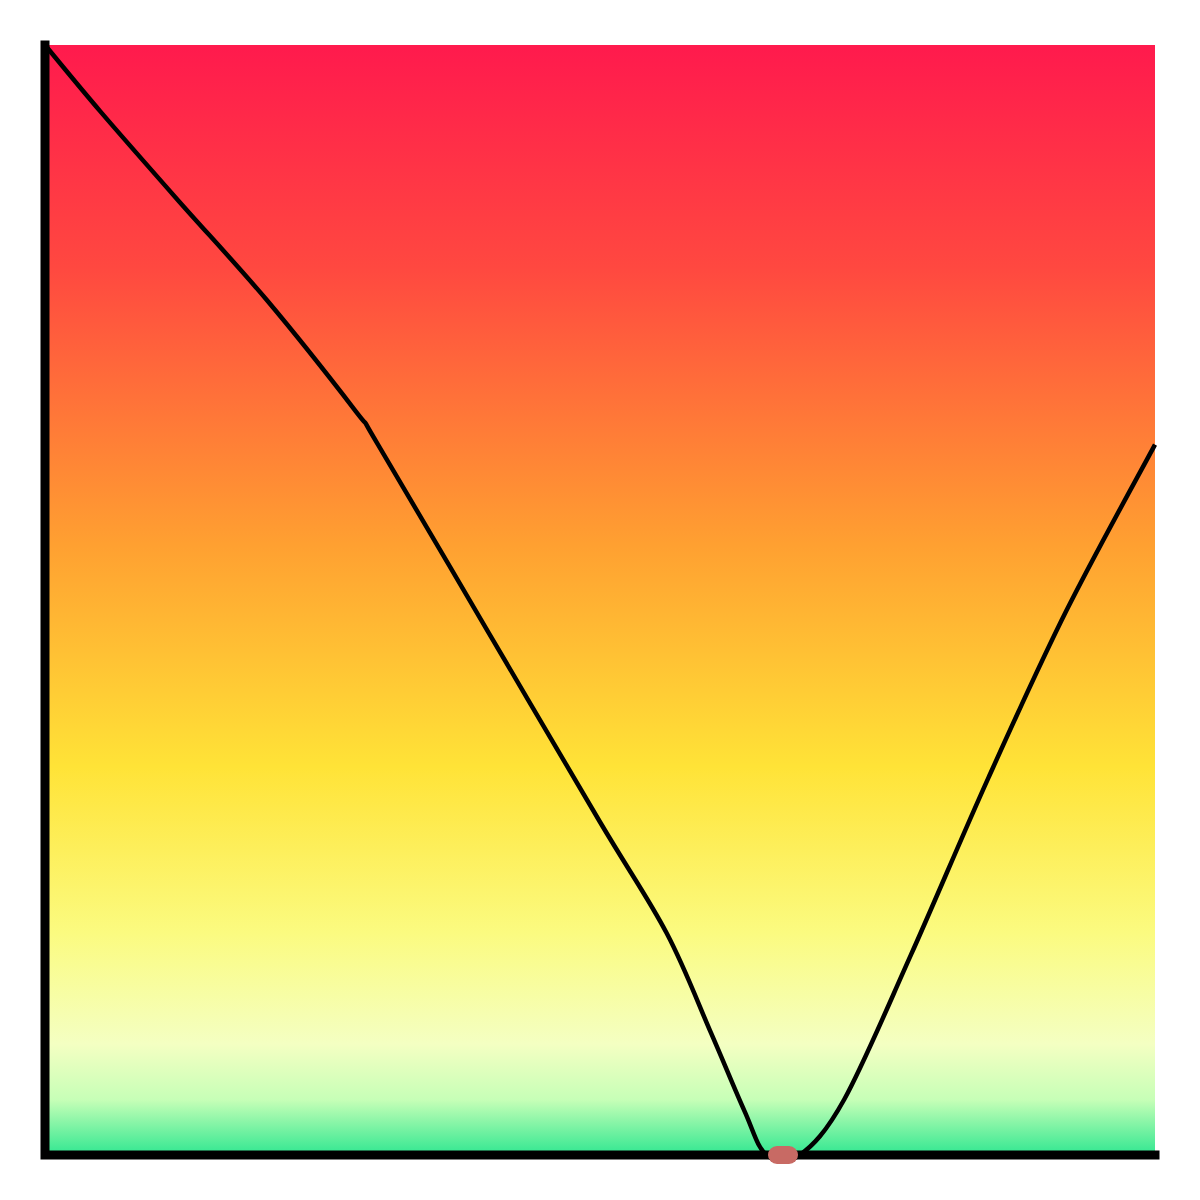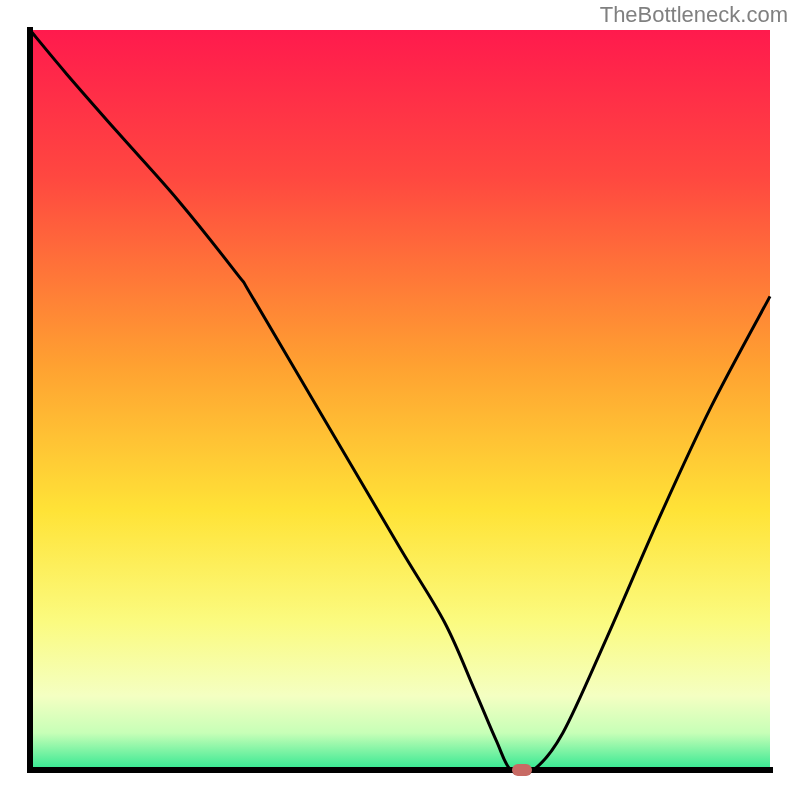--- a/index.html
+++ b/index.html
@@ -41,21 +41,20 @@
     border-radius: 6px;
     transform: translate(-50%, -50%);
     z-index: 4;
   }
 </style>
 </head>
 <body>
 
 <div class="container">
 
-  <div class="watermark">TheBottleneck.com</div>
 
   <svg class="plot" viewBox="0 0 800 800">
     <defs>
       <linearGradient id="bg-grad" x1="0" y1="0" x2="0" y2="1">
           <stop offset="0%" stop-color="#ff1a4d"></stop>
           <stop offset="20%" stop-color="#ff4840"></stop>
           <stop offset="45%" stop-color="#ffa031"></stop>
           <stop offset="65%" stop-color="#ffe337"></stop>
           <stop offset="80%" stop-color="#fbfb80"></stop>
           <stop offset="90%" stop-color="#f4ffc2"></stop>

